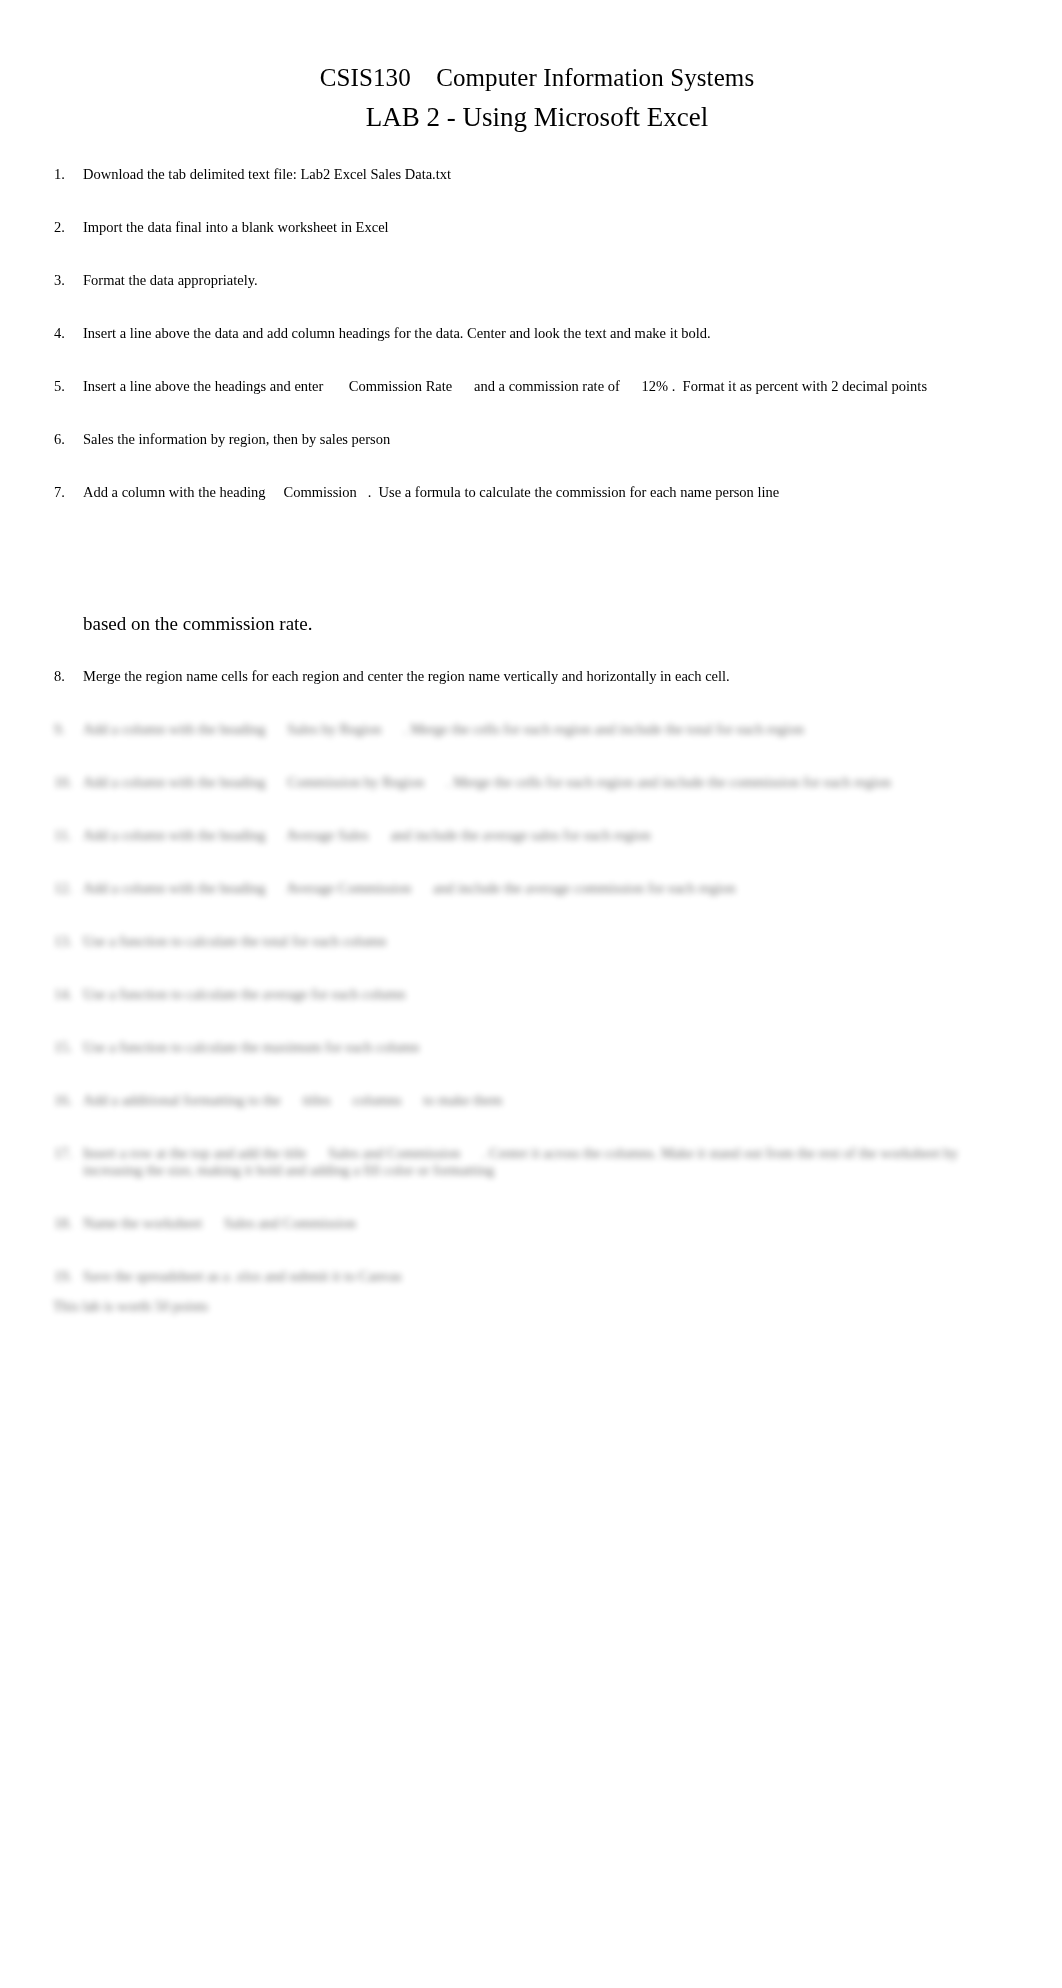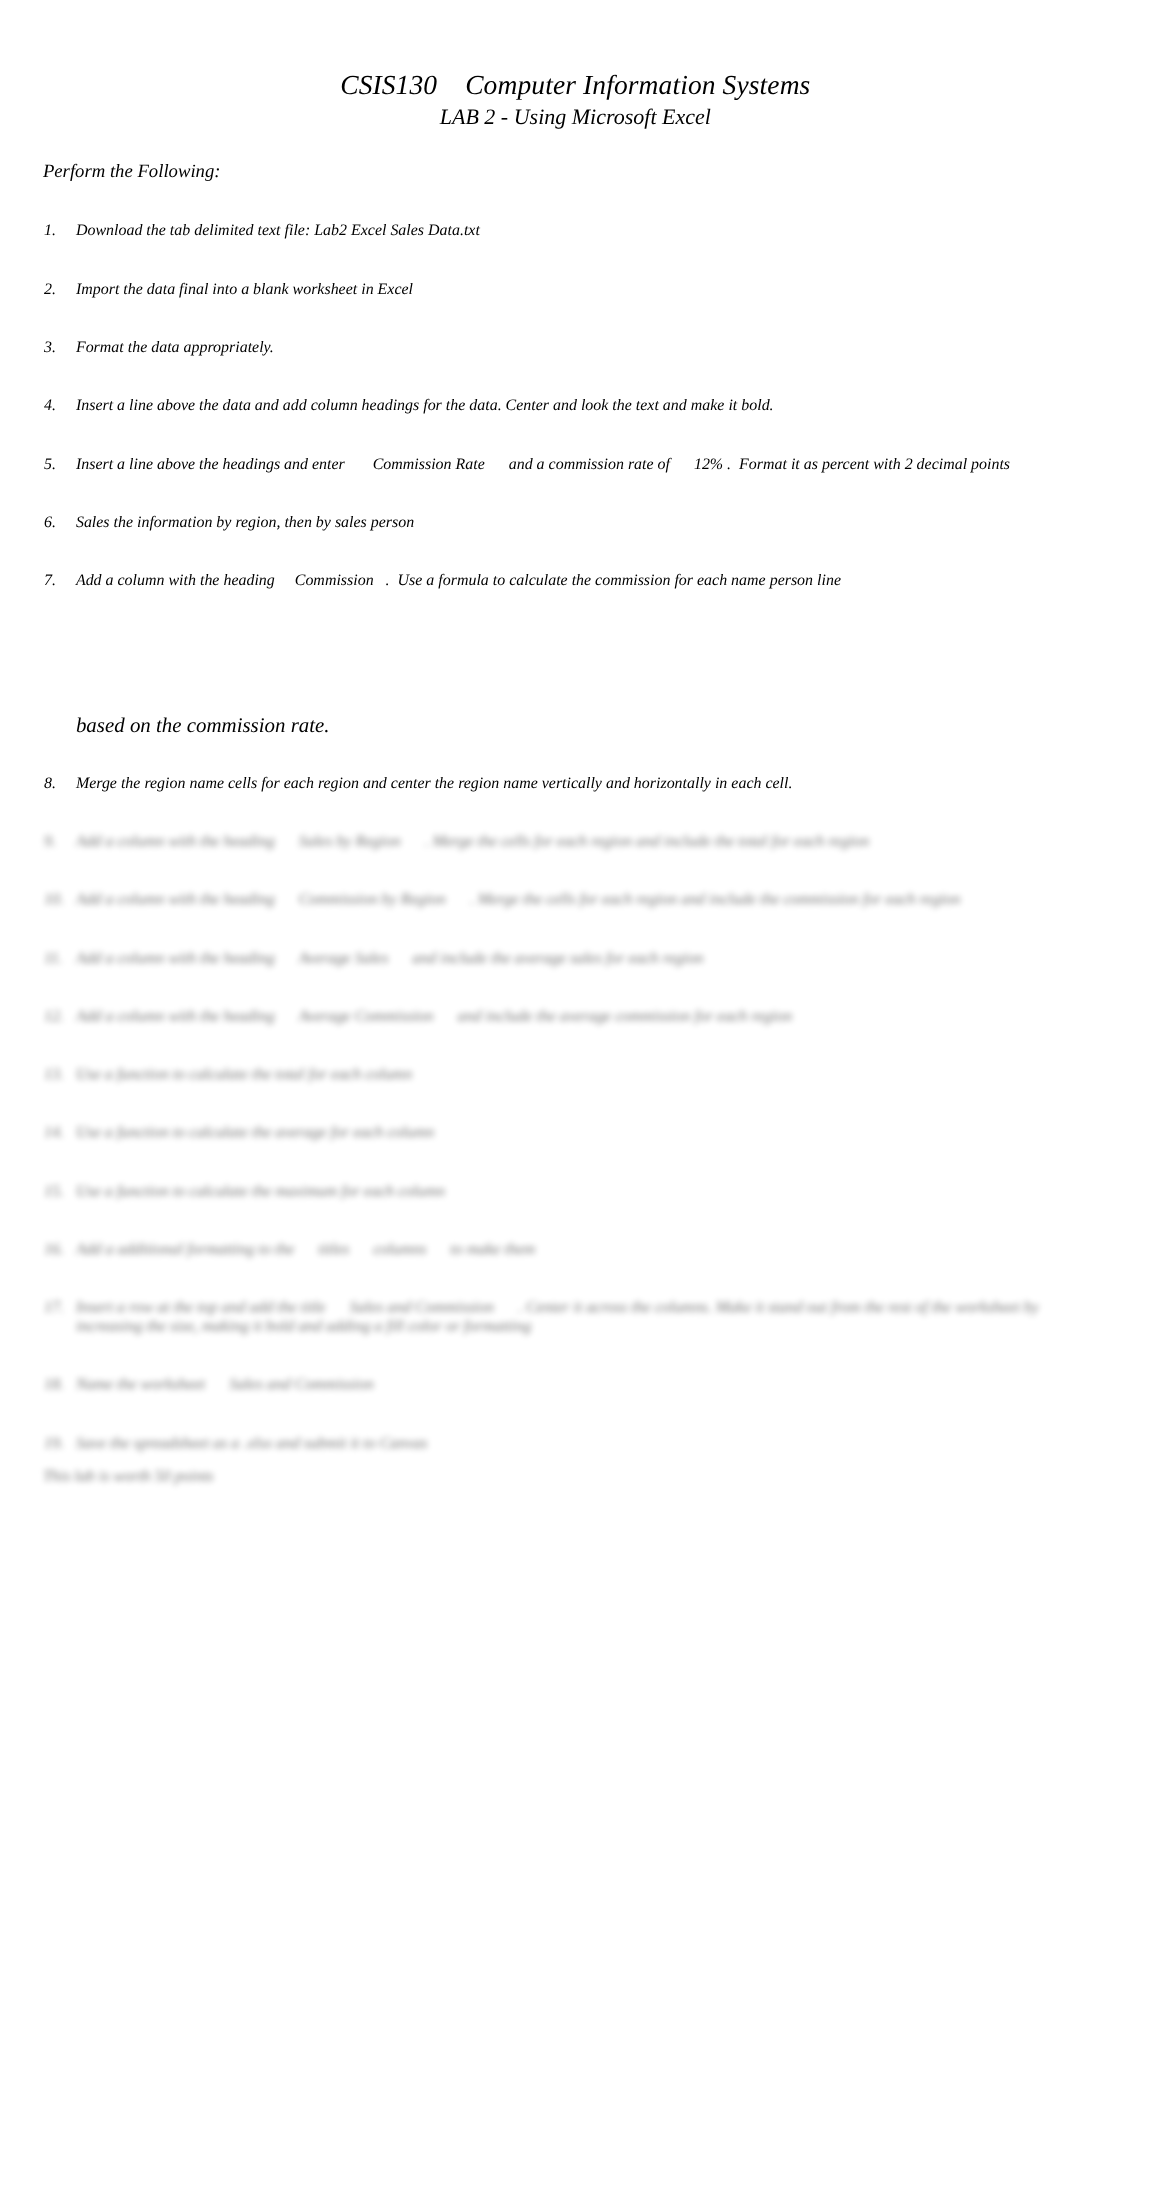--- a/index.html
+++ b/index.html
@@ -14,41 +14,40 @@
   .page {
     position: relative;
     width: 1062px;
     height: 1988px;
     background: #ffffff;
     margin: 0 auto;
     overflow: hidden;
   }
   .doc-body {
     position: absolute;
-    left: 39px;
+    left: 53px;
     top: 0;
     width: 968px;
-    font-style: italic;
   }
 
   
   .title-block {
     padding-top: 62px;
     text-align: center;
   }
   .title-line-1 {
     font-size: 25px;
     line-height: 31px;
     letter-spacing: 0.1px;
     white-space: pre;
   }
   .title-line-2 {
-    font-size: 20px;
+    font-size: 27px;
     line-height: 26px;
-    margin-top: 1px;
+    margin-top: 11px;
     white-space: pre;
   }
 
   
   .intro {
     margin-top: 22px;
     font-size: 14.5px;
     line-height: 17px;
     width: 700px;
     white-space: pre-wrap;
@@ -121,21 +120,20 @@
 
 <div class="page">
   <div class="doc-body">
 
     <div class="title-block">
       <div class="title-line-1">CSIS130    Computer Information Systems</div>
       <div class="title-line-2">LAB 2 - Using Microsoft Excel</div>
     </div>
 
 
-    <div class="section-heading">Perform the Following:</div>
 
     <ol class="steps">
       <li class="step steps-top-gap">
         <span class="num">1.</span>
         <span class="text">Download the tab delimited text file: Lab2 Excel Sales Data.txt</span>
       </li>
       <li class="step">
         <span class="num">2.</span>
         <span class="text">Import the data final into a blank worksheet in Excel</span>
       </li>

